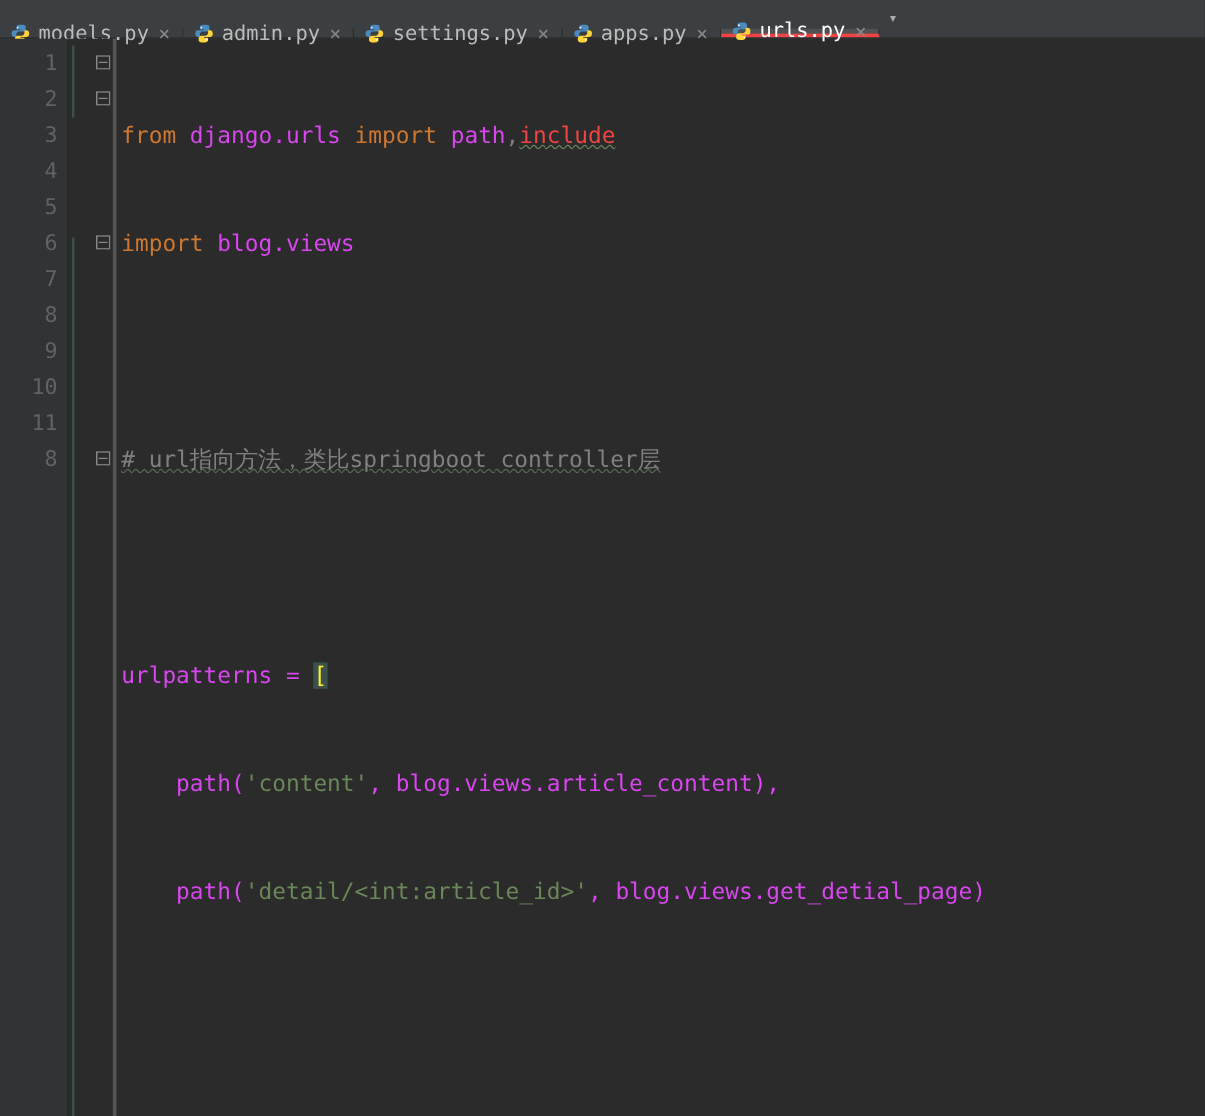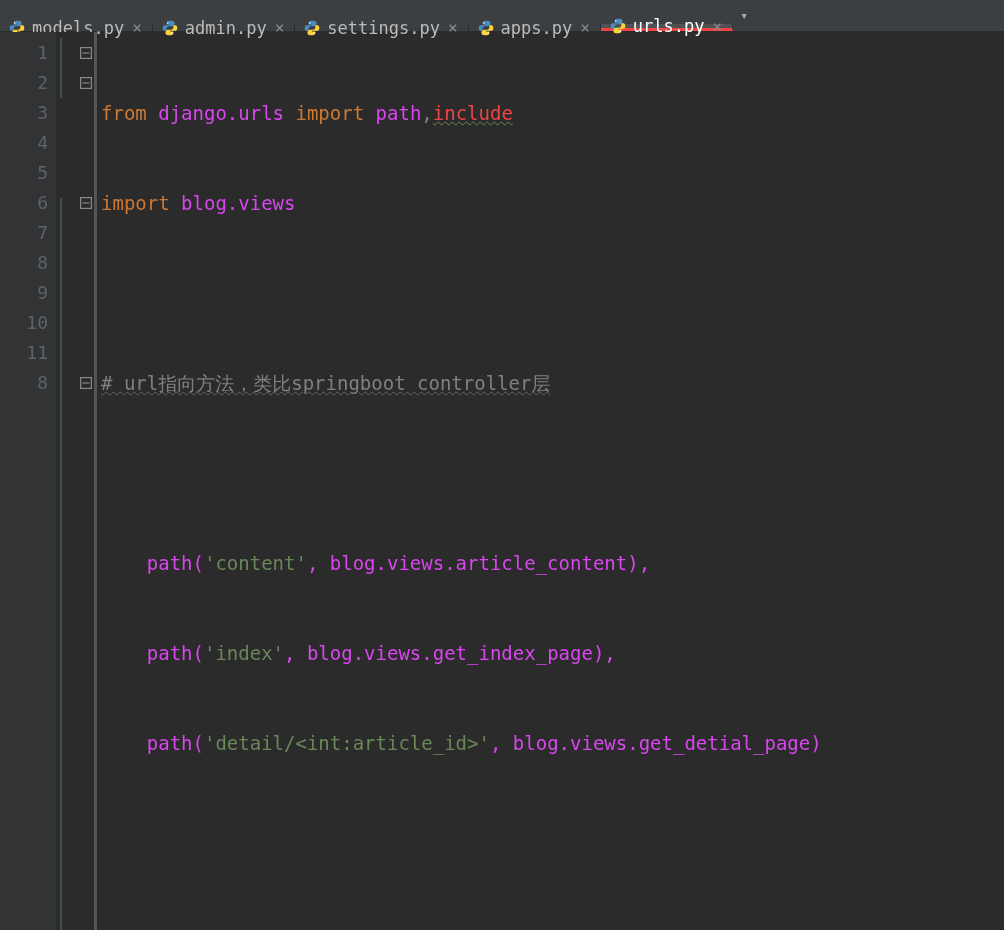--- a/index.html
+++ b/index.html
@@ -235,19 +235,19 @@
           </svg></span>
       </div>
   </div>
 
   <div class="code">
     <div class="line"><span class="kw">from</span><span class="plain"> django.urls </span><span class="kw">import</span><span class="plain"> path</span><span class="cmt">,</span><span class="unused">include</span></div>
     <div class="line"><span class="kw">import</span><span class="plain"> blog.views</span></div>
     <div class="line"> </div>
     <div class="line"><span class="cmt wavy"># url指向方法，类比springboot controller层</span></div>
     <div class="line"> </div>
+    <div class="line"><span class="plain">urlpatterns = </span><span class="bracket hl">[</span></div>
     <div class="line"><span class="plain">    path(</span><span class="str">'content'</span><span class="plain">, blog.views.article_content),</span></div>
-    <div class="line"><span class="plain">    path(</span><span class="str">'index'</span><span class="plain">, blog.views.get_index_page),</span></div>
     <div class="line"><span class="plain">    path(</span><span class="str">'detail/&lt;int:article_id&gt;'</span><span class="plain">, blog.views.get_detial_page)</span></div>
     
     
   </div>
 </div>
 
 </body></html>

